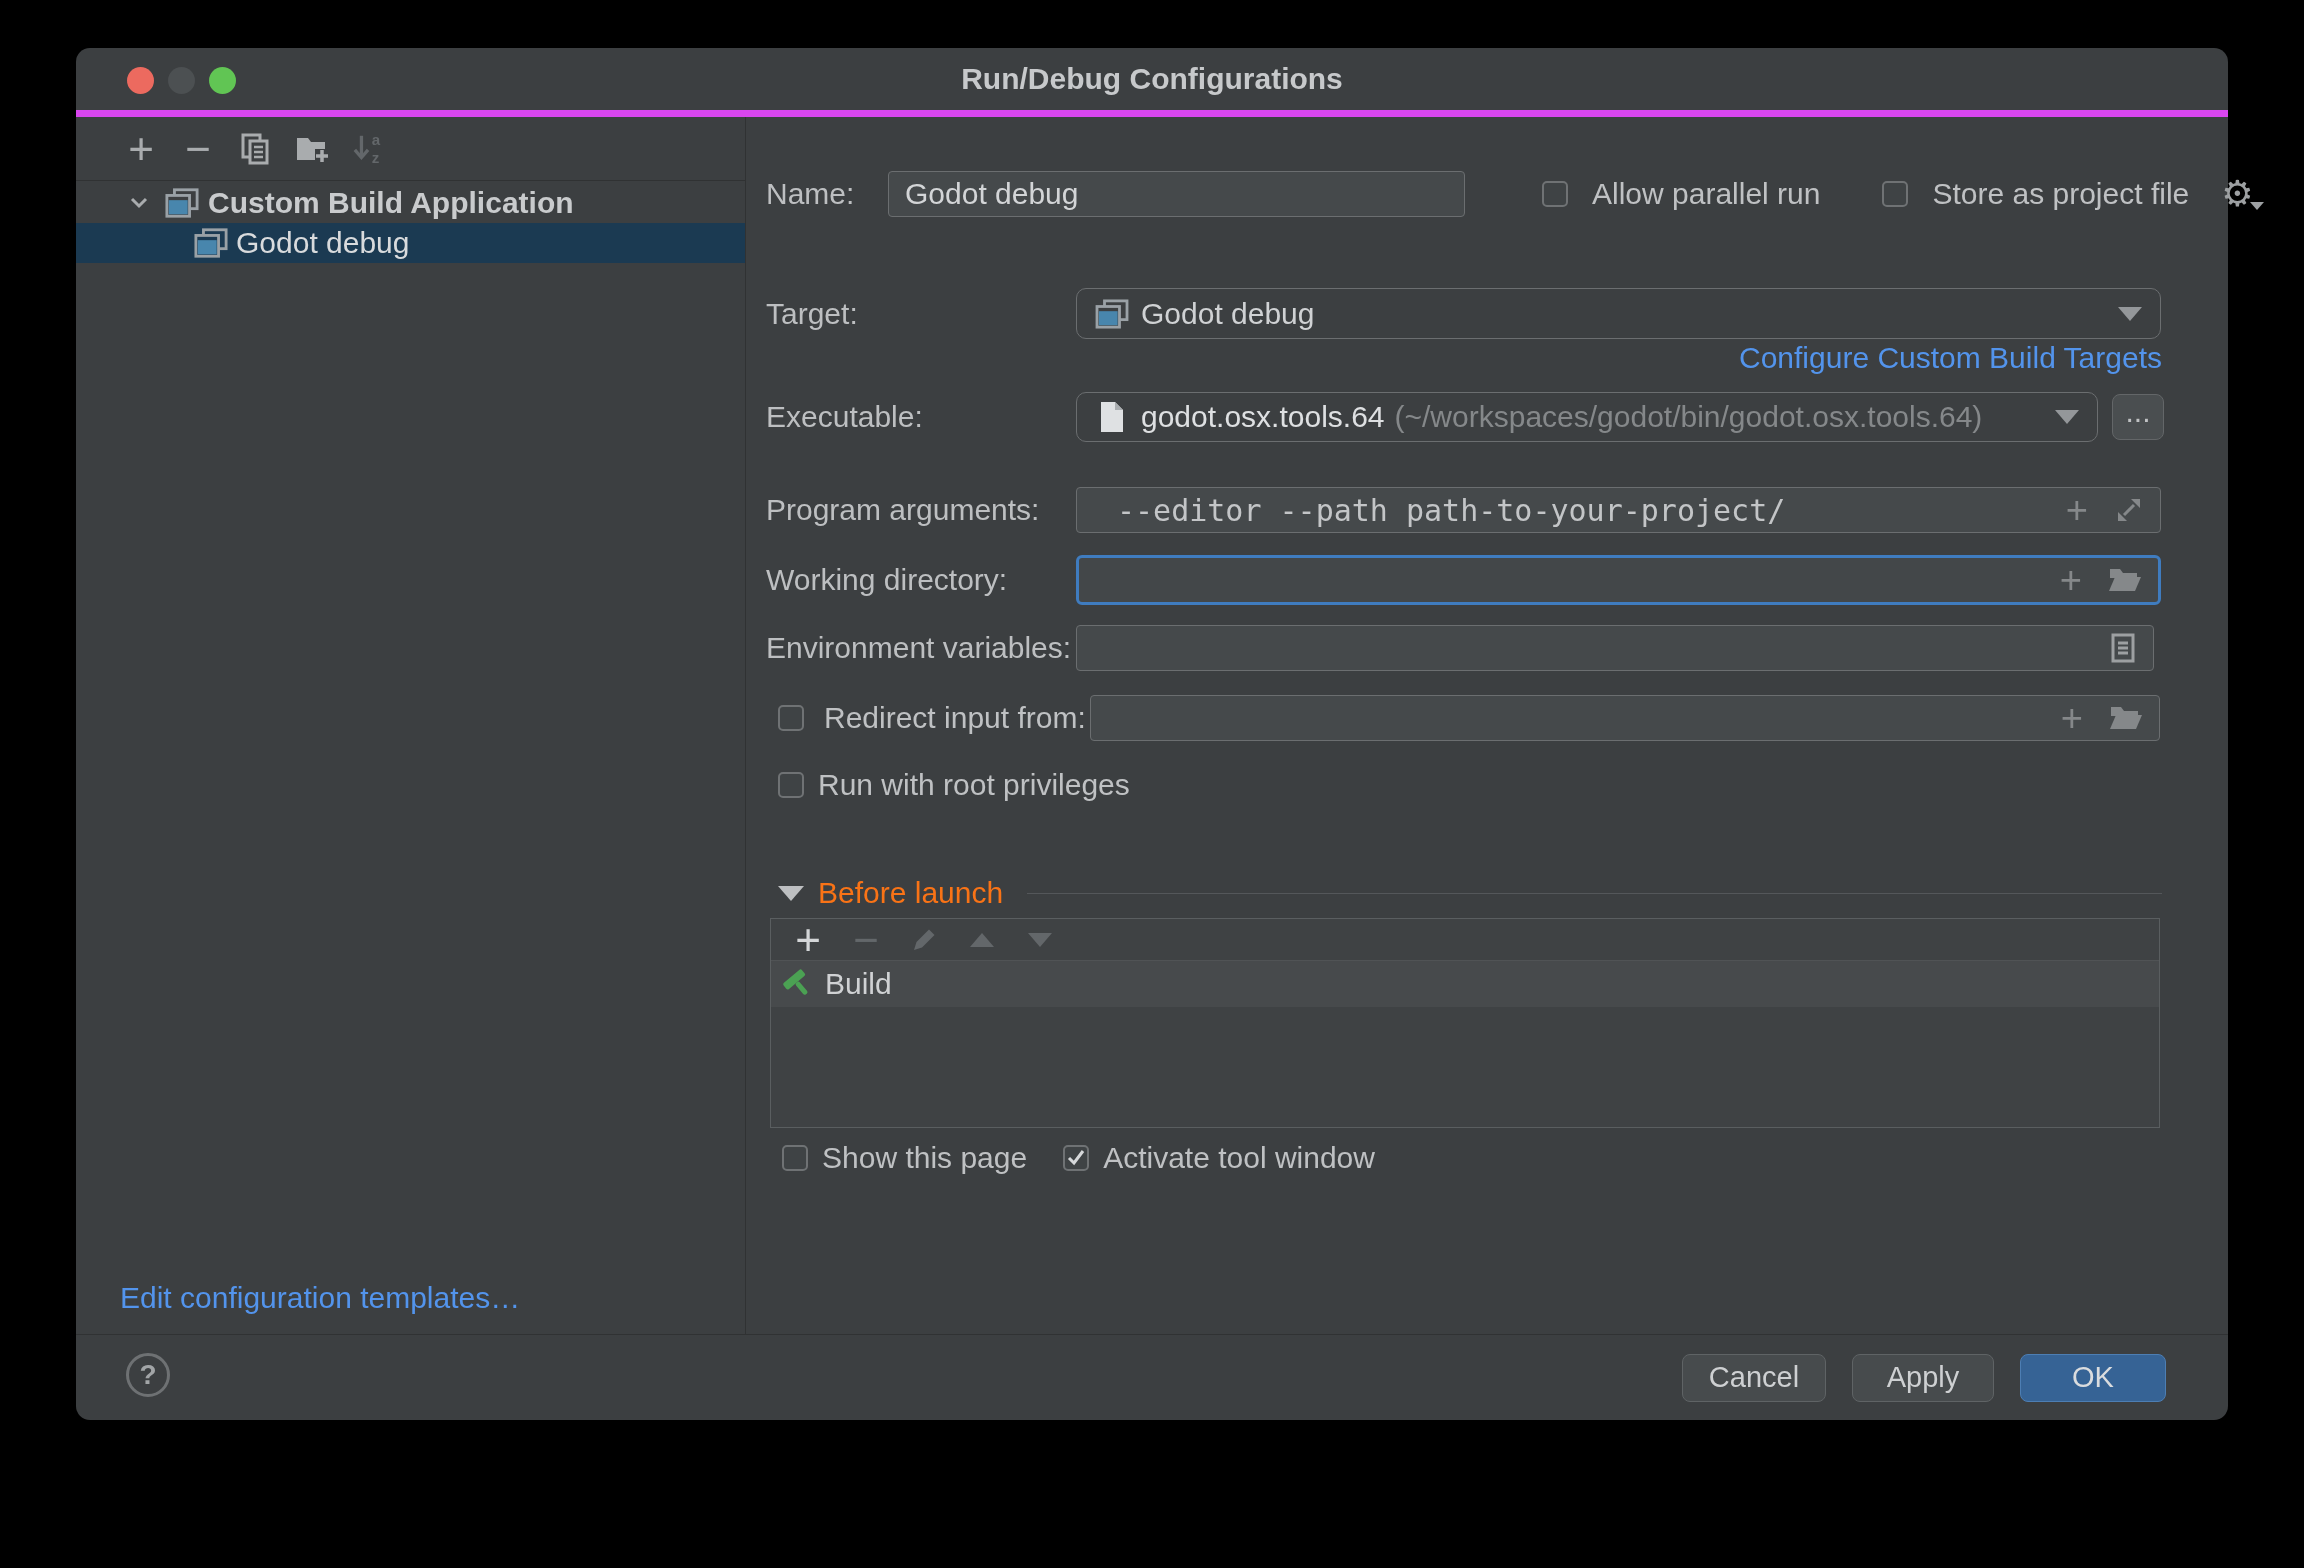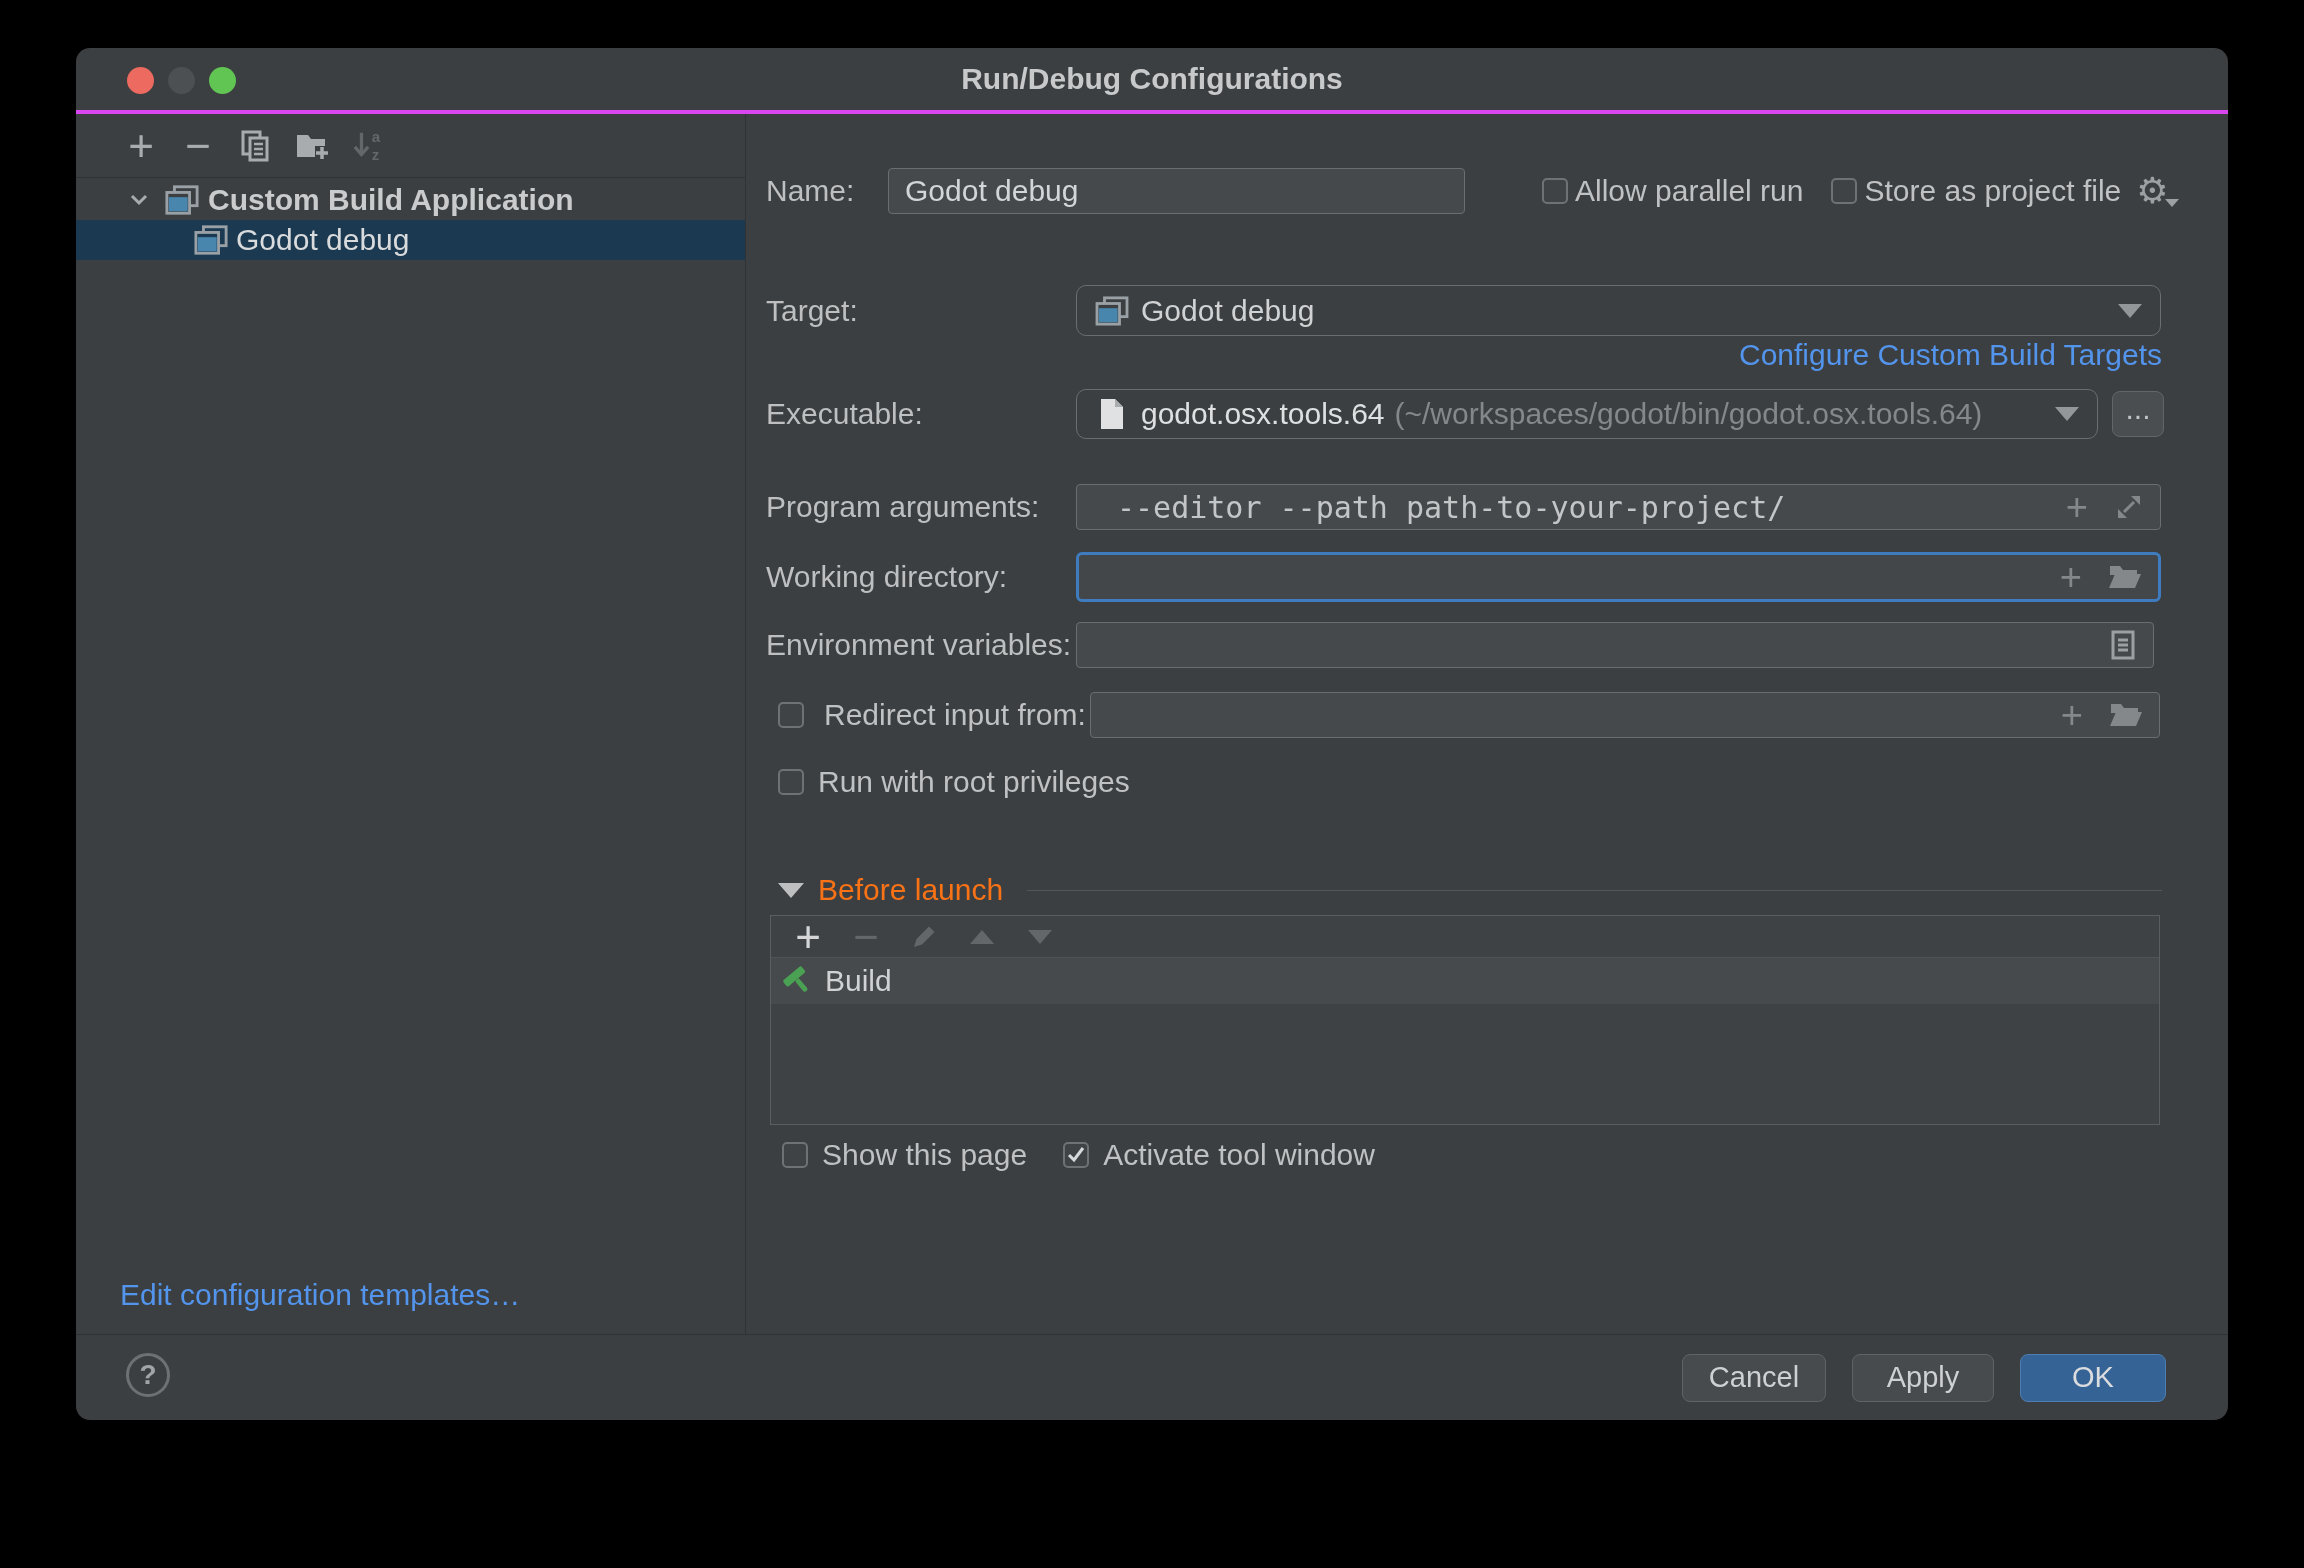--- a/index.html
+++ b/index.html
@@ -4,21 +4,21 @@
 <style>
   * { margin:0; padding:0; box-sizing:border-box; }
   html,body { width:2304px; height:1568px; }
   body { background:#000; font-family:"Liberation Sans", sans-serif; position:relative; overflow:hidden; }
 
   .dialog { position:absolute; left:76px; top:48px; width:2152px; height:1372px;
             background:#3c3f41; border-radius:14px; display:flex; flex-direction:column;
             box-shadow:0 20px 60px rgba(0,0,0,.6); }
 
   
-  .titlebar { flex:0 0 64px; position:relative; border-bottom:4px solid #d946ef; }
+  .titlebar { flex:0 0 64px; position:relative; border-bottom:7px solid #d946ef; }
   .lights { position:absolute; left:51px; top:19px; display:flex; gap:14px; }
   .light { width:27px; height:27px; border-radius:50%; }
   .light.red { background:#ec6a5f; }
   .light.gray { background:#4c5052; }
   .light.green { background:#61c554; }
   .wtitle { text-align:center; line-height:62px; font-size:30px; font-weight:bold; color:#c7c9cb; }
 
   
   .bodyrow { flex:1; display:flex; min-height:0; }
   .sidebar { width:670px; flex:0 0 670px; border-right:1px solid #303233; position:relative; }
@@ -167,21 +167,21 @@
 
       <div class="edit-link">Edit configuration templates…</div>
     </div>
 
     <div class="main">
 
       <div class="flabel" style="left:20px; top:54px; line-height:46px;">Name:</div>
       <div class="tinput" style="left:142px; top:54px; width:577px; height:46px;">
         <span>Godot debug</span>
       </div>
-      <div class="hflex" style="left:796px; top:54px; height:46px; gap:7px;">
+      <div class="hflex" style="left:796px; top:54px; height:46px; gap:24px;">
         <span class="cb"></span>
         <span class="cb-label">Allow parallel run</span>
         <span style="width:14px;"></span>
         <span class="cb"></span>
         <span class="cb-label">Store as project file</span>
         <span class="gearwrap">
           <span class="gear">⚙</span>
           <span class="gear-tri"></span>
         </span>
       </div>

